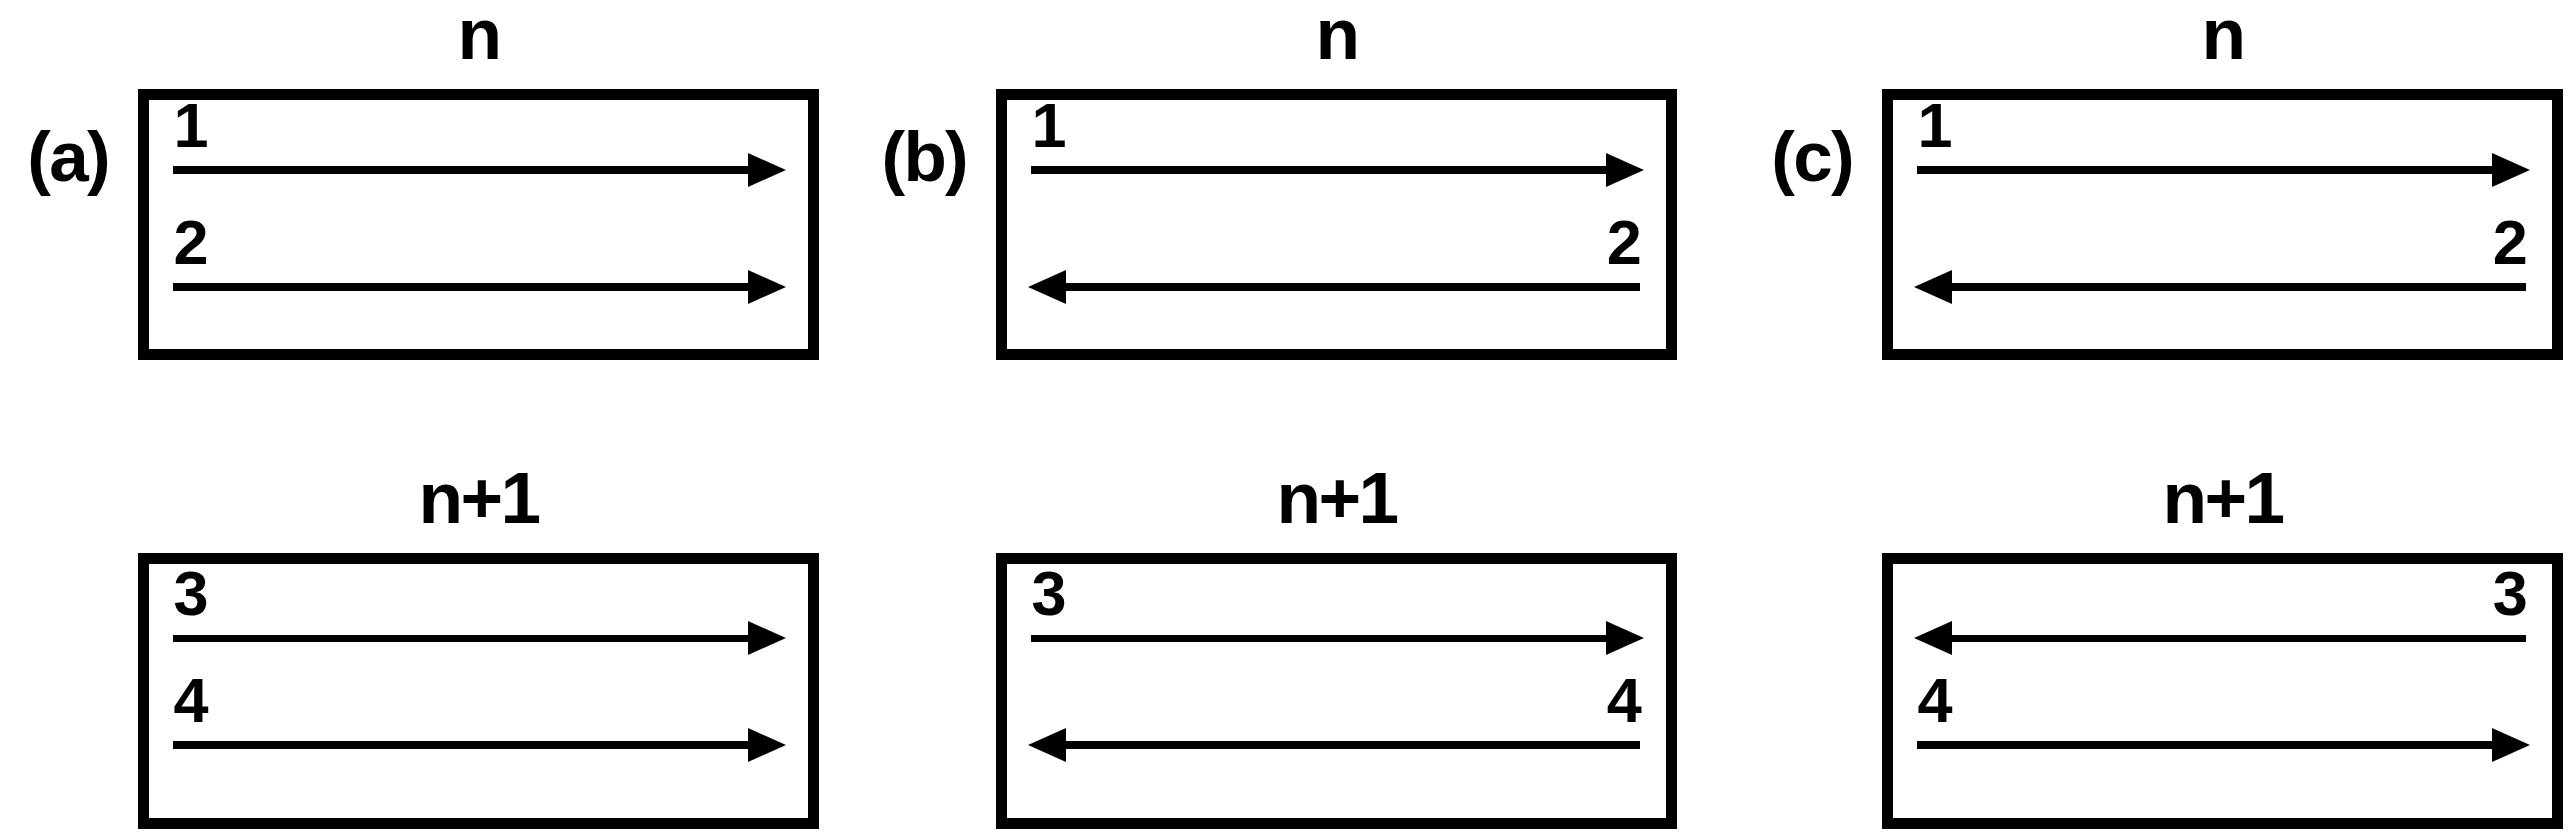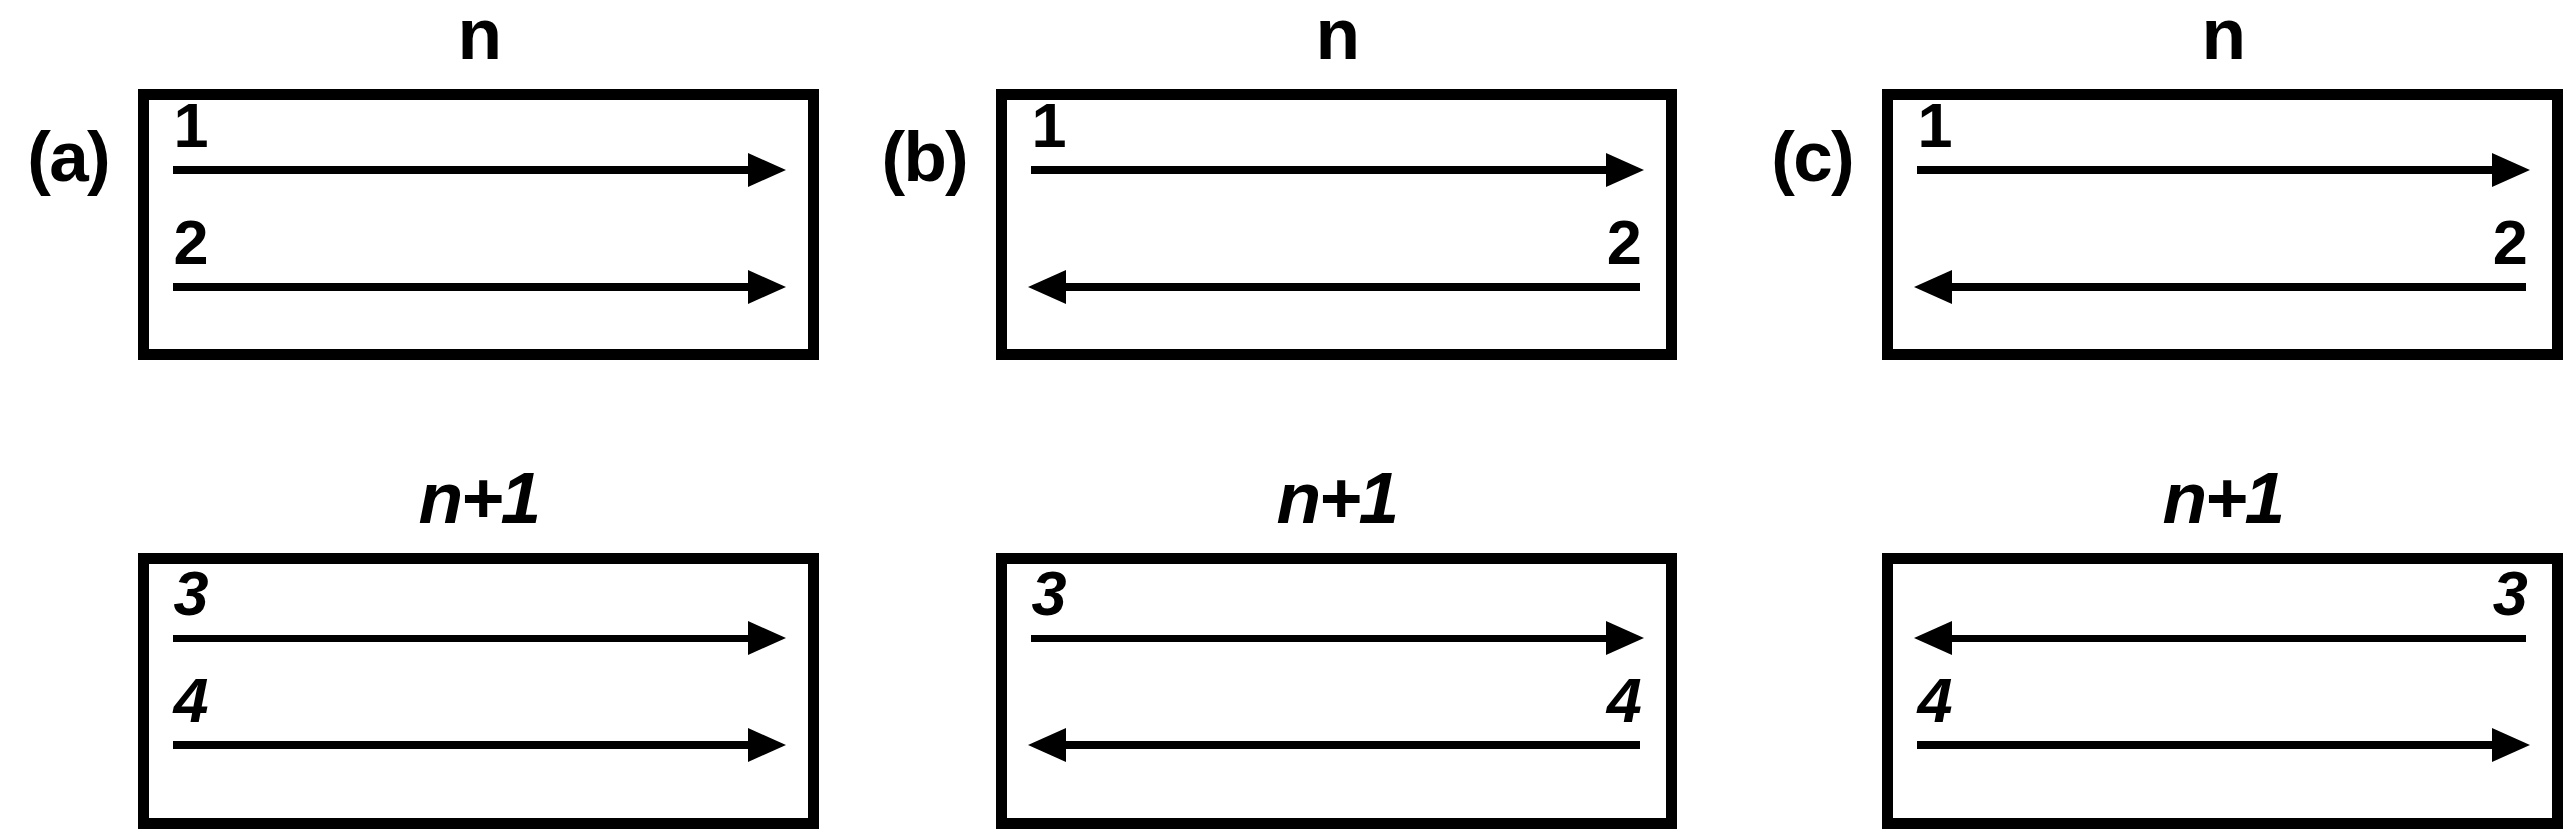--- a/index.html
+++ b/index.html
@@ -13,21 +13,21 @@
   .panel-a { left:138px; }
   .panel-b { left:996px; }
   .panel-c { left:1882px; }
 
   .box {
     position:absolute; left:0; width:681px;
     border:11.3px solid var(--ink); background:var(--paper);
     box-sizing:border-box;
   }
   .box-top    { top:89px; height:271px; }
-  .box-bottom { top:553px; height:276px;font-style:italic; }
+  .box-bottom { top:553px; height:276px; }
 
   .box-title {
     position:absolute; left:0; right:0; bottom:calc(100% + 30px);
     text-align:center; font-size:73px; font-weight:700;
     line-height:1; letter-spacing:-2.6px; white-space:nowrap;
   }
   .panel-label {
     position:absolute; right:calc(100% + 40px); top:21px;
     font-size:71px; font-weight:700; line-height:1; letter-spacing:-1.7px;
     white-space:nowrap;

